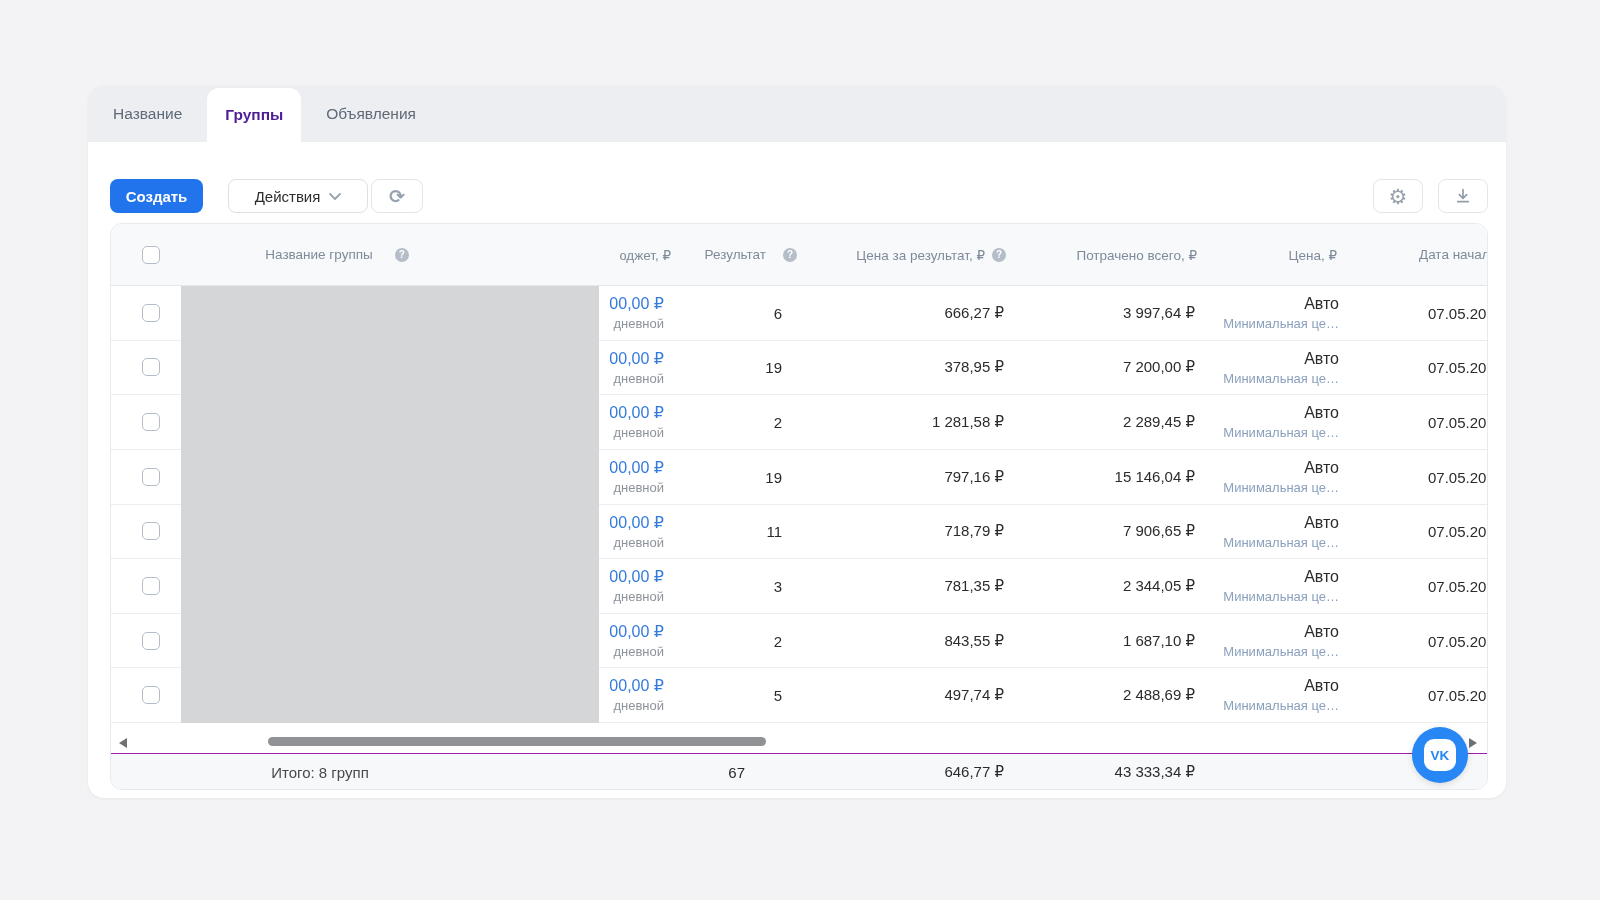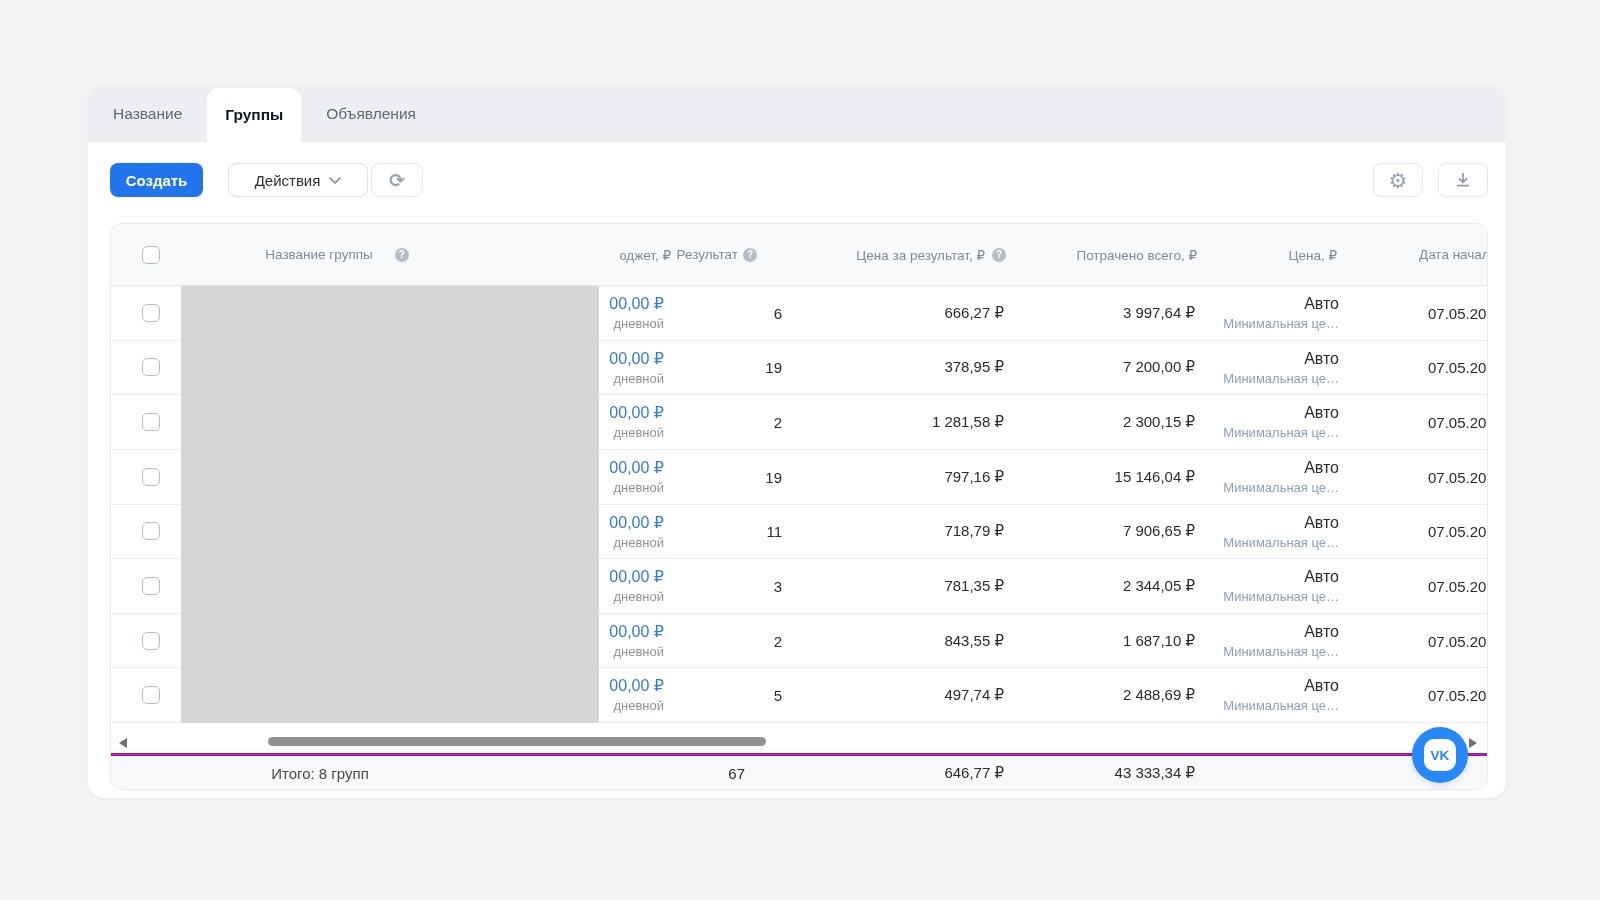--- a/index.html
+++ b/index.html
@@ -8,45 +8,45 @@
 
   .card { position:absolute; left:88px; top:85px; width:1418px; height:713px;
           background:#fff; border-radius:16px; box-shadow:0 1px 3px rgba(0,0,0,.05); }
 
   
   .tabbar { position:absolute; left:0; top:0; width:100%; height:57px;
             background:#eceef2; border-radius:16px 16px 0 0; display:flex; align-items:stretch; }
   .tab { display:flex; align-items:center; padding:0 25px; font-size:15.5px; color:#5f6a76;
          font-weight:500; cursor:pointer; }
   .tab.active { background:#fff; margin-top:3px; border-radius:12px 12px 0 0; padding:16px 18px;
-                color:#0f172a; font-weight:700; }
+                color:#4c1d95; font-weight:700; }
 
   
-  .btn { position:absolute; top:78px; height:34px; border-radius:8px; border:none;
+  .btn { position:absolute; top:94px; height:34px; border-radius:8px; border:none;
          font-family:inherit; font-size:15px; cursor:pointer; display:flex;
          align-items:center; justify-content:center; }
   .btn-create { left:22px; width:93px; background:var(--accent,#2174eb); color:#fff; font-weight:600; }
   .btn-actions { left:140px; width:140px; background:#fff; border:1px solid #dde0e5;
                  color:#2c2d2e; font-weight:500; gap:9px; }
   .btn-icon { background:#fff; border:1px solid #e2e5e9; color:#98a2ae; }
   .btn-refresh { left:283px; width:52px; }
   .btn-gear { left:1285px; width:50px; }
   .btn-download { left:1350px; width:50px; }
   .glyph-refresh { font-size:19px; font-weight:600; line-height:1; color:#98a2ae; }
   .glyph-gear { font-size:21px; line-height:1; color:#98a2ae; }
 
   
   .table { position:absolute; left:22px; top:138px; width:1378px; height:567px;
            border:1px solid #e8eaee; border-radius:12px; overflow:hidden; background:#fff; }
   .thead { position:relative; height:62px; background:#f8f9fa; border-bottom:1px solid #e5e7ea;
            color:#7f8b9b; font-size:13.5px; }
   .hcell { position:absolute; top:0; bottom:0; display:flex; align-items:center; white-space:nowrap; }
   .h-name { left:100px; width:252px; justify-content:center; gap:22px; }
   .h-budget { left:509px; width:51px; overflow:hidden; justify-content:flex-end; }
-  .h-result { right:730px; gap:5px; }
+  .h-result { right:690px; gap:17px; }
   .h-cpr { right:481px; gap:7px; }
   .h-spent { right:290px; }
   .h-price { right:150px; }
   .h-date { left:1308px; width:70px; overflow:hidden; justify-content:flex-start; }
   .qmark { width:14px; height:14px; border-radius:50%; background:#b5bdc8; color:#fff;
            font-size:10px; font-weight:700; display:inline-flex; align-items:center;
            justify-content:center; flex:none; }
 
   .tbody { position:relative; height:437px; }
   .trow { position:relative; height:54.625px; border-bottom:1px solid #ebedf0; background:#fff; }
@@ -71,21 +71,21 @@
 
   .hscroll { position:relative; height:30px; background:#fff; }
   .thumb { position:absolute; left:157px; top:14px; width:498px; height:9px;
            border-radius:5px; background:#909295; cursor:pointer; }
   .arr { position:absolute; width:0; height:0; top:15px; cursor:pointer; }
   .arr-left { left:8px; border-top:5px solid transparent; border-bottom:5px solid transparent;
               border-right:8px solid #6e7073; }
   .arr-right { left:1358px; border-top:5px solid transparent; border-bottom:5px solid transparent;
                border-left:8px solid #6e7073; }
 
-  .tfoot { position:relative; height:37px; background:#f7f8f9; border-top:3px solid #a21caf; }
+  .tfoot { position:relative; height:37px; background:#f7f8f9; border-top:1px solid #a21caf; }
   .fcell { position:absolute; top:0; bottom:0; display:flex; align-items:center;
            white-space:nowrap; font-size:15px; color:#2a2b2d; }
   .f-label { left:83px; width:252px; justify-content:center; color:#47494d; }
   .f-result { right:742px; }
   .f-cpr { right:483px; }
   .f-spent { right:292px; }
 
   
   .vk-fab { position:absolute; left:1412px; top:727px; width:56px; height:56px; border-radius:50%;
             background:var(--vk,#2787f5); display:flex; align-items:center; justify-content:center;
@@ -192,21 +192,21 @@
   </div>
 
   <div class="trow">
     <span class="cb"></span>
     <div class="cell c-budget">
       <div class="val link">00,00 ₽</div>
       <div class="sub">дневной</div>
     </div>
     <div class="cell mid c-result">2</div>
     <div class="cell mid c-cpr">1 281,58 ₽</div>
-    <div class="cell mid c-spent">2 300,15 ₽</div>
+    <div class="cell mid c-spent">2 289,45 ₽</div>
     <div class="cell c-price">
       <div class="val">Авто</div>
       <div class="sub bluegray">Минимальная це…</div>
     </div>
     <div class="cell mid c-date">07.05.202</div>
   </div>
 
   <div class="trow">
     <span class="cb"></span>
     <div class="cell c-budget">

